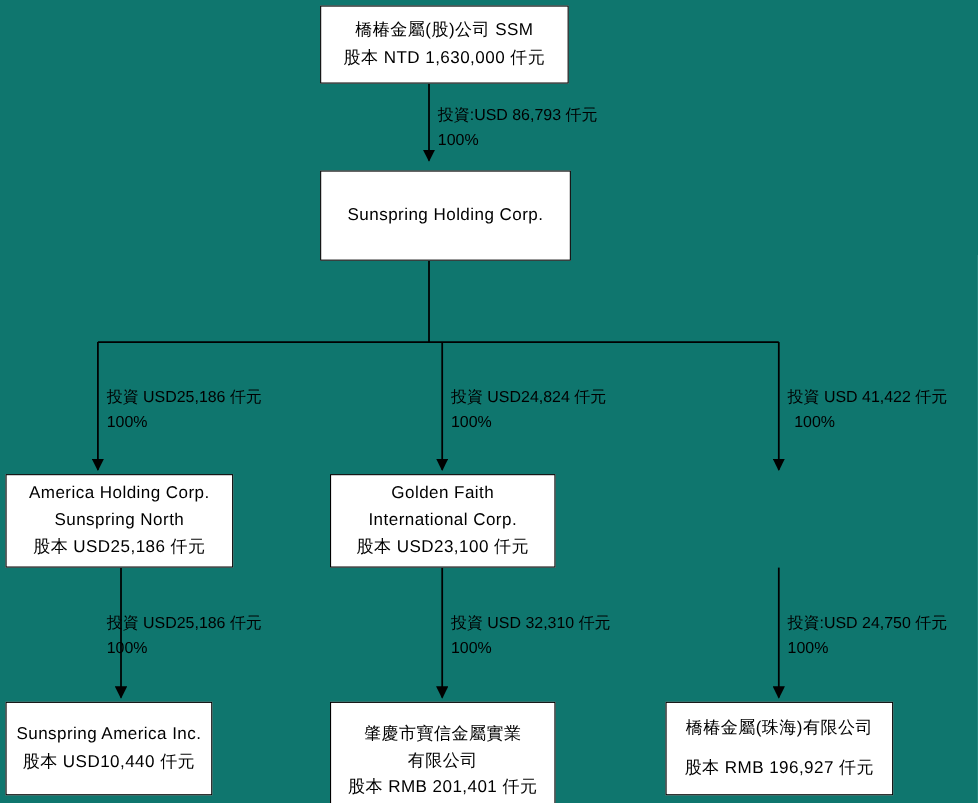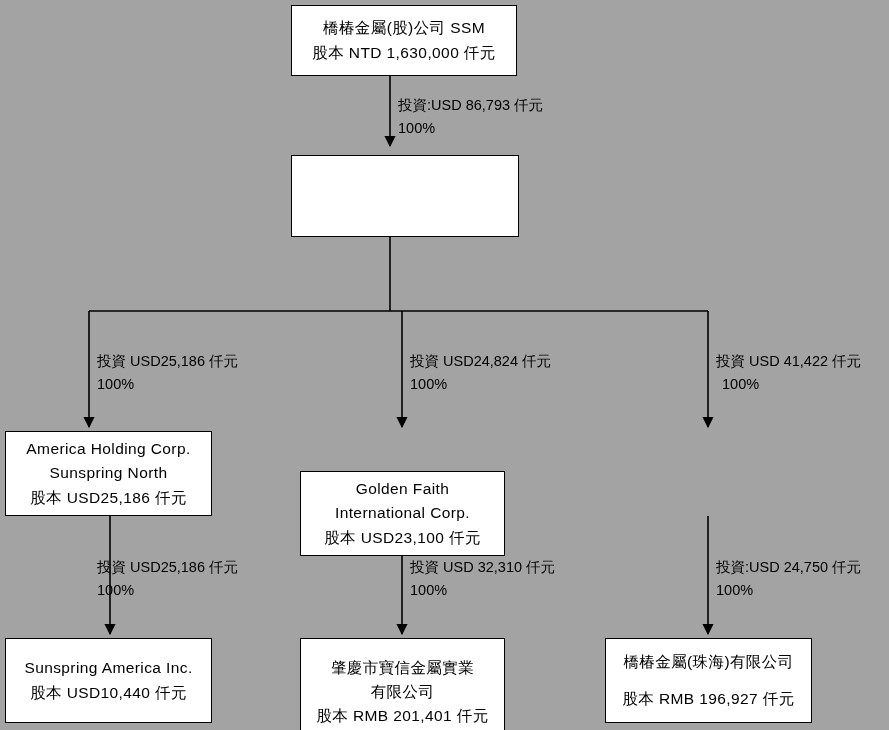--- a/index.html
+++ b/index.html
@@ -4,21 +4,21 @@
 <style>
   html, body {
     margin: 0;
     padding: 0;
     background: #ffffff;
   }
   #chart {
     position: relative;
     width: 889px;
     height: 730px;
-    background: #a3a3a3;
+    background: #0f766e;
     font-family: "Liberation Sans", "DejaVu Sans", sans-serif;
     overflow: hidden;
   }
   #connectors {
     position: absolute;
     left: 0;
     top: 0;
     width: 889px;
     height: 730px;
   }
@@ -91,20 +91,21 @@
     <span class="line">橋椿金屬(股)公司 SSM</span>
     <span class="line">股本 NTD 1,630,000 仟元</span>
   </div>
 
   <div class="edge-label" style="left:398px; top:94px;">
     <span class="l1">投資:USD 86,793 仟元</span>
     <span class="l2">100%</span>
   </div>
 
   <div class="node cjk" style="left:291px; top:155px; width:228px; height:82px;">
+    <span class="line">Sunspring Holding Corp.</span>
   </div>
 
   <div class="edge-label" style="left:97px; top:350px;">
     <span class="l1">投資 USD25,186 仟元</span>
     <span class="l2">100%</span>
   </div>
 
   <div class="edge-label" style="left:410px; top:350px;">
     <span class="l1">投資 USD24,824 仟元</span>
     <span class="l2">100%</span>
@@ -114,21 +115,21 @@
     <span class="l1">投資 USD 41,422 仟元</span>
     <span class="l2" style="padding-left:6px;">100%</span>
   </div>
 
   <div class="node cjk" style="left:5px; top:431px; width:207px; height:85px;">
     <span class="line">America Holding Corp.</span>
     <span class="line">Sunspring North</span>
     <span class="line">股本 USD25,186 仟元</span>
   </div>
 
-  <div class="node cjk" style="left:300px; top:431px; width:205px; height:85px;margin-top:40px;">
+  <div class="node cjk" style="left:300px; top:431px; width:205px; height:85px;">
     <span class="line">Golden Faith</span>
     <span class="line">International Corp.</span>
     <span class="line">股本 USD23,100 仟元</span>
   </div>
 
 
   <div class="edge-label" style="left:97px; top:556px;">
     <span class="l1">投資 USD25,186 仟元</span>
     <span class="l2">100%</span>
   </div>
@@ -136,21 +137,21 @@
   <div class="edge-label" style="left:410px; top:556px;">
     <span class="l1">投資 USD 32,310 仟元</span>
     <span class="l2">100%</span>
   </div>
 
   <div class="edge-label" style="left:716px; top:556px;">
     <span class="l1">投資:USD 24,750 仟元</span>
     <span class="l2">100%</span>
   </div>
 
-  <div class="node cjk" style="left:5px; top:638px; width:207px; height:85px;">
+  <div class="node cjk" style="left:5px; top:638px; width:188px; height:85px;">
     <span class="line">Sunspring America Inc.</span>
     <span class="line">股本 USD10,440 仟元</span>
   </div>
 
   <div class="node cjk" style="left:300px; top:638px; width:205px; height:108px;">
     <span class="line">肇慶市寶信金屬實業</span>
     <span class="line">有限公司</span>
     <span class="line">股本 RMB 201,401 仟元</span>
   </div>
 

